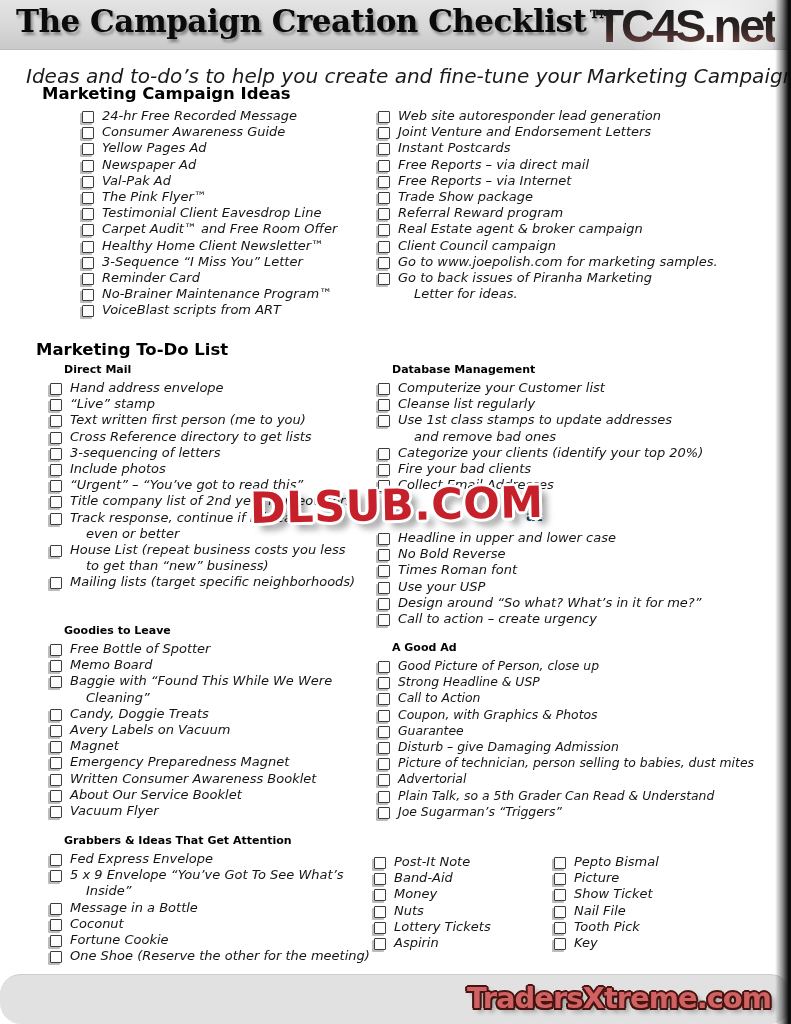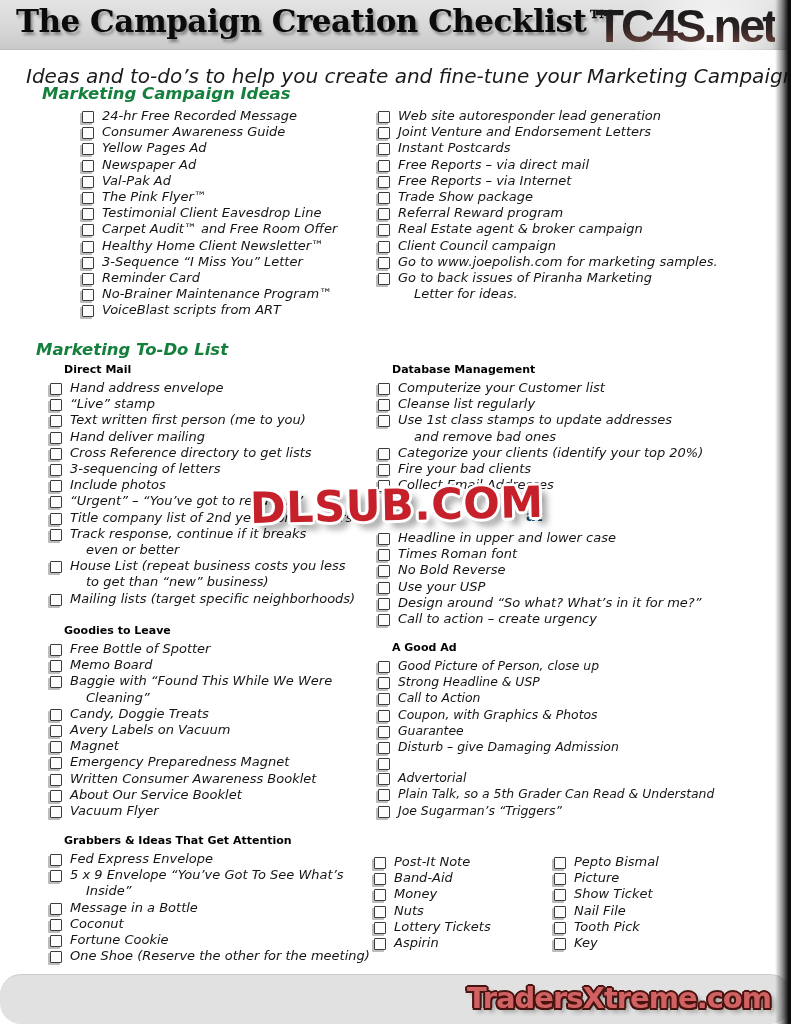--- a/index.html
+++ b/index.html
@@ -15,21 +15,21 @@
          font-family:"DejaVu Serif",serif;font-weight:bold;font-size:31px;color:#0b0b0b;
          letter-spacing:-0.5px;text-shadow:2px 3px 3px rgba(0,0,0,0.38);white-space:nowrap;}
   .logo{position:absolute;right:16px;top:-2px;margin:0;
         font-family:"Liberation Sans",sans-serif;font-weight:bold;font-size:47px;
         letter-spacing:-3px;
         background:linear-gradient(180deg,#171717 20%,#2e2424 55%,#5d3a36 80%,#8a524b 100%);
         -webkit-background-clip:text;background-clip:text;color:transparent;white-space:nowrap;}
   
   .subtitle{position:absolute;top:56px;left:18px;margin:8px;font-style:italic;
             font-size:20px;color:#1b1b1b;white-space:nowrap;}
-  .sec{position:absolute;margin:0;font-weight:bold;font-style:italic;font-size:16.5px;color:#15803d;white-space:nowrap;}
+  .sec{position:absolute;margin:0;font-weight:bold;font-size:16.5px;color:#000000;white-space:nowrap;}
   #ideas-h{top:84px;left:42px;}
   #todo-h{top:340px;left:36px;}
   .sub{margin:0 0 4px 14px;font-weight:bold;font-style:normal;font-size:11px;color:#000;white-space:nowrap;}
   
   .block{position:absolute;}
   ul.col{list-style:none;margin:0;padding:0;}
   .item{display:flex;align-items:flex-start;}
   .cb{flex:none;width:10px;height:10px;border:1px solid #3d3d3d;border-radius:1px;
       background:#fdfdfd;box-shadow:-2px 2px 0 #bcbcbc;margin:3px 8px 0 0;}
   .txt{font-style:italic;font-size:13px;line-height:16.2px;color:#151515;
@@ -222,24 +222,20 @@
         <li class="item">
           <span class="cb"></span>
           <span class="txt">“Live” stamp</span>
         </li>
 
         <li class="item">
           <span class="cb"></span>
           <span class="txt">Text written first person (me to you)</span>
         </li>
 
-        <li class="item">
-          <span class="cb"></span>
-          <span class="txt">Hand deliver mailing</span>
-        </li>
 
         <li class="item">
           <span class="cb"></span>
           <span class="txt">Cross Reference directory to get lists</span>
         </li>
 
         <li class="item">
           <span class="cb"></span>
           <span class="txt">3-sequencing of letters</span>
         </li>
@@ -319,26 +315,26 @@
 
   <ul class="col block" id="format-items">
 
       <li class="item">
         <span class="cb"></span>
         <span class="txt">Headline in upper and lower case</span>
       </li>
 
       <li class="item">
         <span class="cb"></span>
+        <span class="txt">No Bold Reverse</span>
+      </li>
+
+      <li class="item">
+        <span class="cb"></span>
         <span class="txt">Times Roman font</span>
-      </li>
-
-      <li class="item">
-        <span class="cb"></span>
-        <span class="txt">No Bold Reverse</span>
       </li>
 
       <li class="item">
         <span class="cb"></span>
         <span class="txt">Use your USP</span>
       </li>
 
       <li class="item">
         <span class="cb"></span>
         <span class="txt">Design around “So what? What’s in it for me?”</span>
@@ -435,20 +431,21 @@
           <span class="txt">Guarantee</span>
         </li>
 
         <li class="item">
           <span class="cb"></span>
           <span class="txt">Disturb – give Damaging Admission</span>
         </li>
 
         <li class="item">
           <span class="cb"></span>
+          <span class="txt">Picture of technician, person selling to babies, dust mites</span>
         </li>
 
         <li class="item">
           <span class="cb"></span>
           <span class="txt">Advertorial</span>
         </li>
 
         <li class="item">
           <span class="cb"></span>
           <span class="txt">Plain Talk, so a 5th Grader Can Read &amp; Understand</span>

